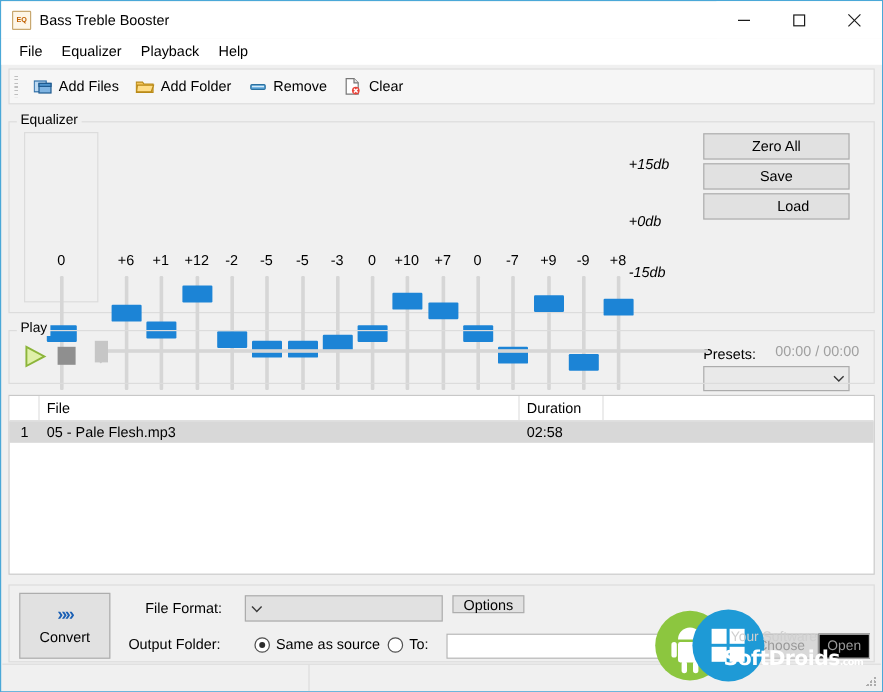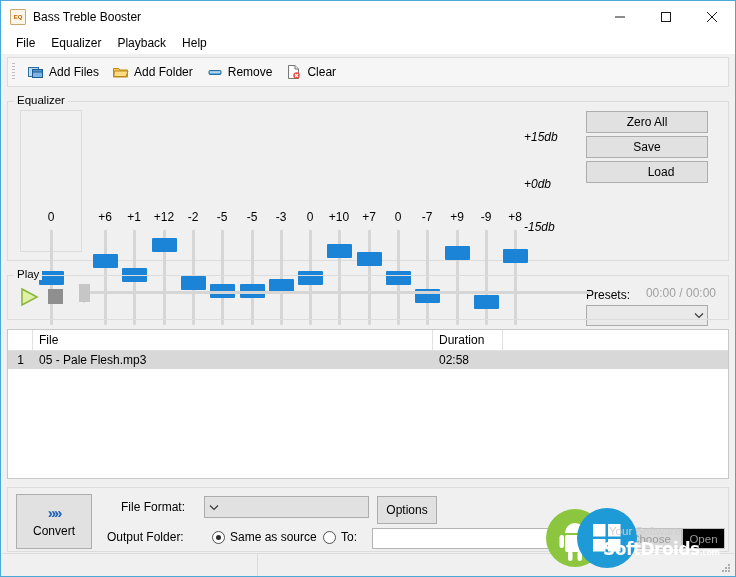--- a/index.html
+++ b/index.html
@@ -254,21 +254,21 @@
   .ff-combo {
     position: absolute; left: 196px; top: 8px;
     width: 165px; height: 22px;
     background: #e1e1e1; border: 1px solid #acacac;
     display: flex; align-items: center;
   }
   .ff-combo .sel { flex: 1; font-size: 12px; color: #000; padding-left: 4px; }
   .ff-combo .chev { width: 18px; display: flex; align-items: center; justify-content: center; }
   .options-btn {
     position: absolute; left: 369px; top: 8px;
-    width: 60px; height: 28px;
+    width: 60px; height: 15px;
     background: #e1e1e1; border: 1px solid #adadad;
     font-size: 12px; color: #000;
     display: flex; align-items: center; justify-content: center;
   }
   .of-label { position: absolute; left: 99px; top: 42px; font-size: 12px; color: #000; }
   .radio {
     width: 13px; height: 13px; border-radius: 50%;
     border: 1px solid #4f4f4f; background: #fff;
     position: relative; flex: none;
   }

